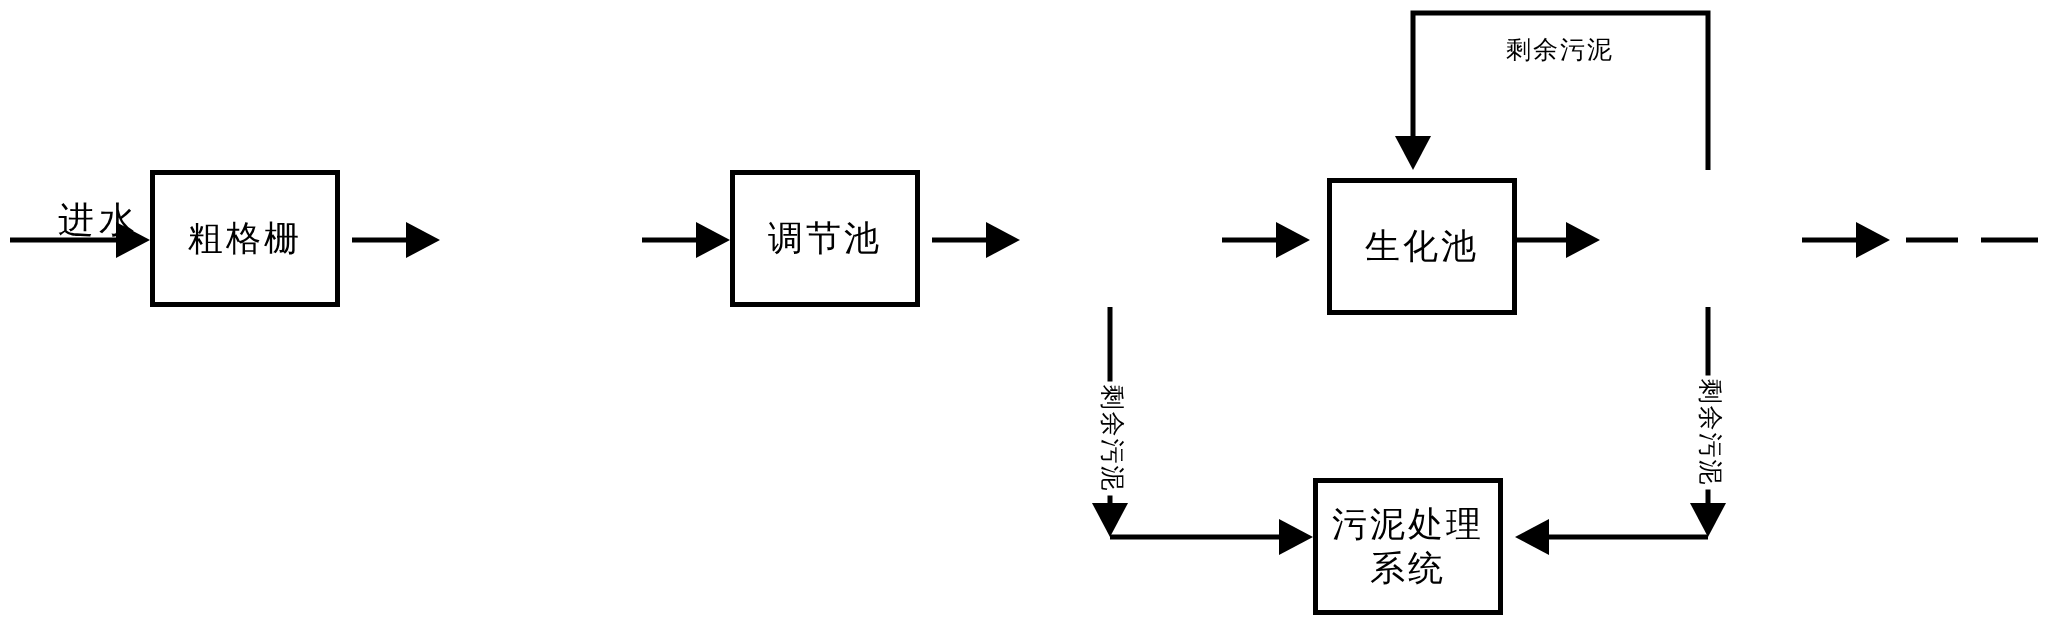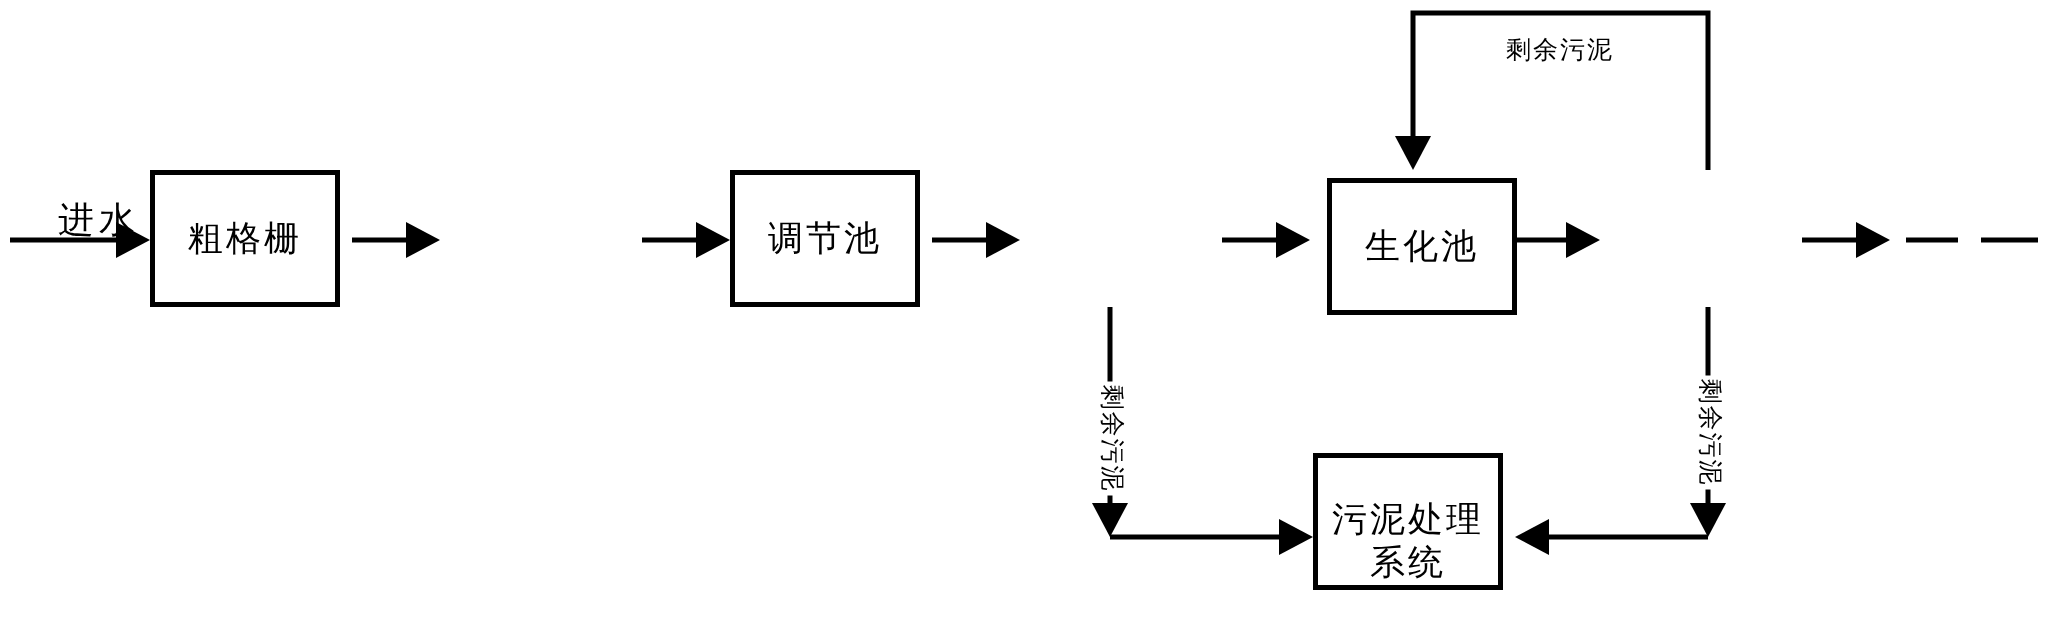--- a/index.html
+++ b/index.html
@@ -104,21 +104,21 @@
 
   <div class="node" style="left:150px; top:170px;">
     <span>粗格栅</span>
   </div>
   <div class="node" style="left:730px; top:170px;">
     <span>调节池</span>
   </div>
   <div class="node" style="left:1310px; top:178px;margin-left:17px;">
     <span>生化池</span>
   </div>
-  <div class="node" style="left:1313px; top:453px;align-items:flex-end;">
+  <div class="node" style="left:1313px; top:478px;">
     <span>污泥处理系统</span>
   </div>
 
   <div class="edge-label inflow" style="left:24px; top:196px;">进水</div>
 
   <div class="edge-label" style="left:1506px; top:33px;">剩余污泥</div>
 
   <div class="edge-label vertical" style="left:1055px; top:422px;">剩余污泥</div>
 
   <div class="edge-label vertical" style="left:1653px; top:416px;">剩余污泥</div>

